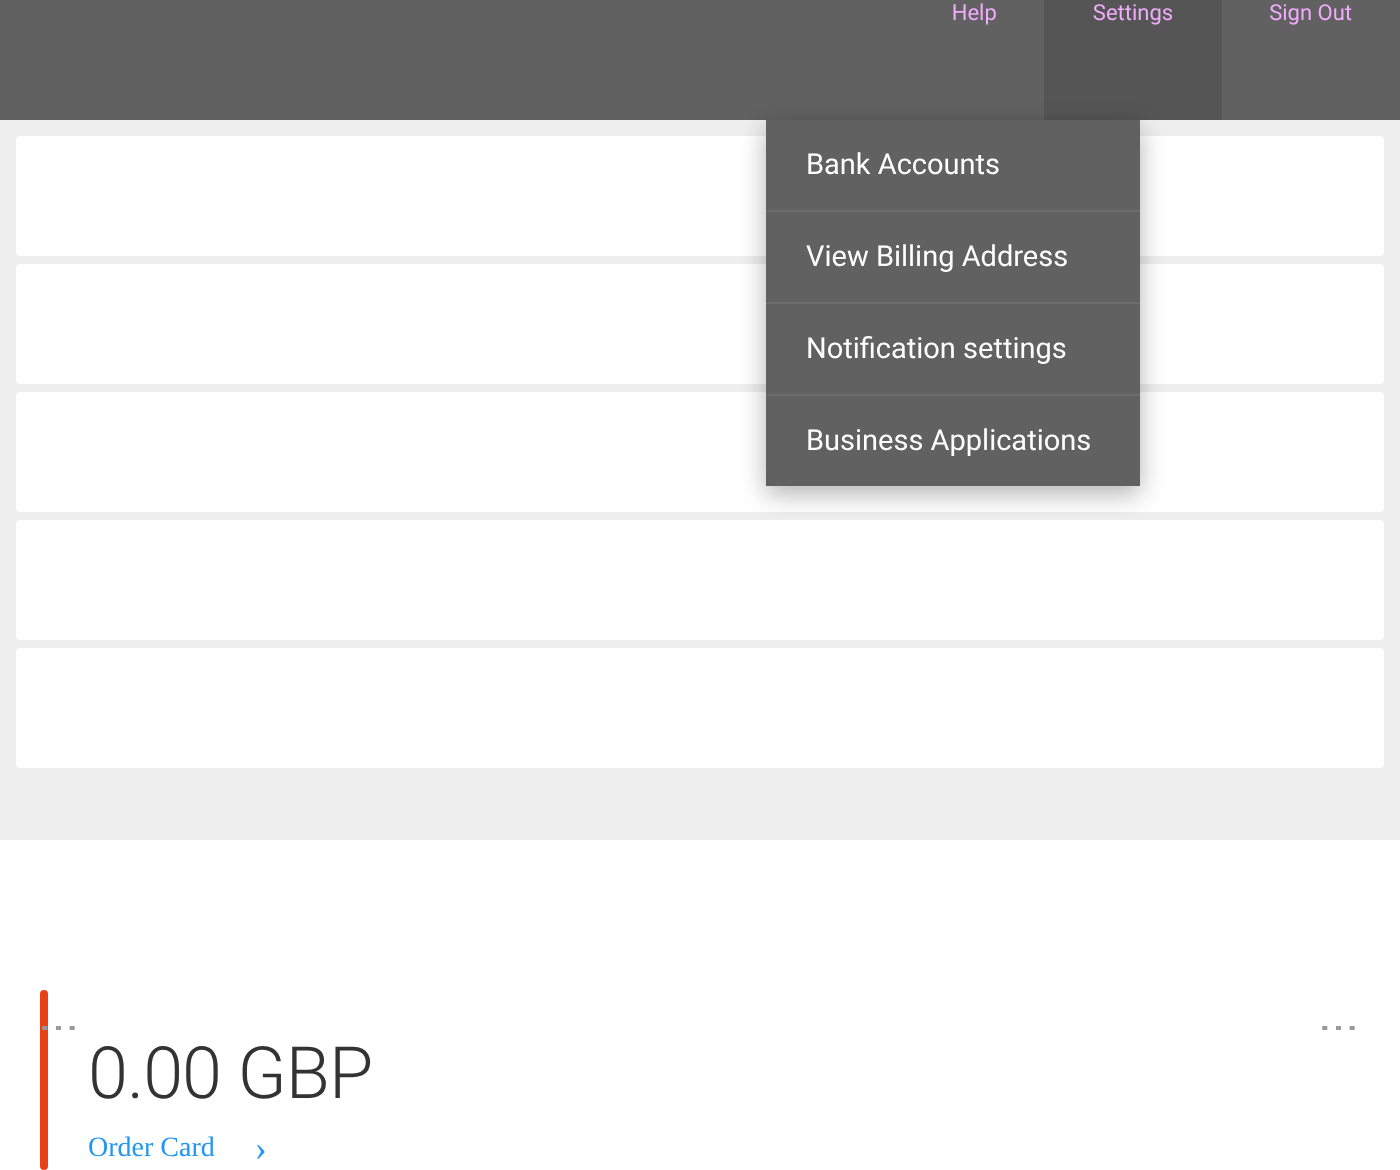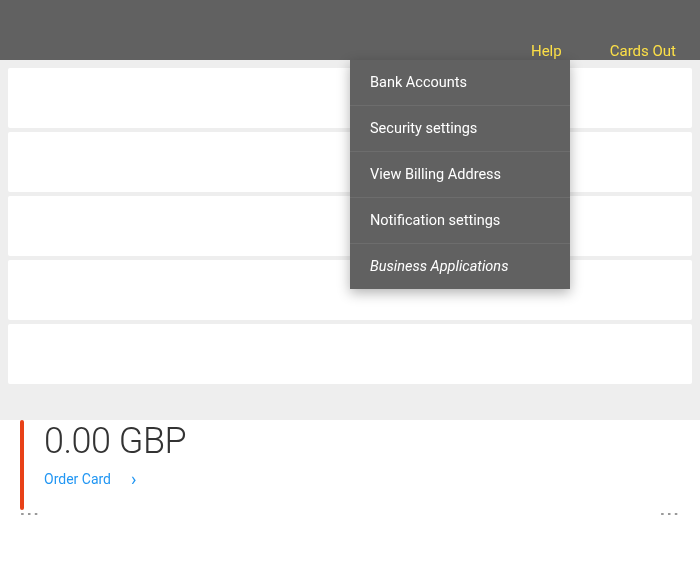--- a/index.html
+++ b/index.html
@@ -21,57 +21,56 @@
       width: 100%;
       height: 60px;
       background: #616161;
       display: flex;
       align-items: center;
       justify-content: flex-end;
       z-index: 10;
     }
 
     .nav-item {
-      color: #fde047;
-      font-size: 15px;
+      color: #f0abfc;
+      font-size: 11px;
       padding: 0 24px;
       height: 100%;
       display: flex;
-      align-items: flex-end;
+      align-items: flex-start;
       cursor: pointer;
       user-select: none;
     }
 
     .nav-item.active {
       background: #555555;
     }
 
     
     .dropdown-menu {
       position: absolute;
       top: 60px;
       right: 130px;
       background: #616161;
-      width: 220px;
+      width: 187px;
       z-index: 20;
       box-shadow: 0 4px 12px rgba(0,0,0,0.3);
     }
 
     .dropdown-item {
       color: #ffffff;
       font-size: 14.5px;
       padding: 14px 20px;
       cursor: pointer;
       border-bottom: 1px solid rgba(255,255,255,0.08);
       user-select: none;
     }
 
     .dropdown-item:last-child {
       border-bottom: none;
-      font-style: italic;
     }
 
     
     .page-bg {
       position: absolute;
       top: 60px;
       left: 0;
       width: 100%;
       height: calc(100% - 60px);
       background: #eeeeee;
@@ -87,21 +86,21 @@
 
     
     .card-section {
       position: absolute;
       bottom: 0;
       left: 0;
       right: 0;
       height: 165px;
       background: #ffffff;
       display: flex;
-      align-items: flex-start;
+      align-items: flex-end;
       padding: 0 20px;
     }
 
     .card-left-border {
       width: 4px;
       height: 90px;
       background: #e84118;
       border-radius: 2px;
       margin-right: 20px;
     }
@@ -114,20 +113,21 @@
     }
 
     .card-link {
       font-size: 14px;
       color: #2196F3;
       margin-top: 6px;
       cursor: pointer;
       display: flex;
       align-items: center;
       gap: 20px;
+      font-family: Liberation Serif, serif;
     }
 
     .three-dots {
       position: absolute;
       color: #999;
       font-size: 20px;
       cursor: pointer;
       letter-spacing: 1px;
       writing-mode: vertical-lr;
       line-height: 1;
@@ -147,31 +147,31 @@
       padding: 8px;
     }
   </style>
 </head>
 <body>
 
 <nav class="top-nav">
   <div class="nav-item">
     <span>Help</span>
   </div>
+  <div class="nav-item active">
+    <span>Settings</span>
+  </div>
   <div class="nav-item">
-    <span>Cards Out</span>
+    <span>Sign Out</span>
   </div>
 </nav>
 
 <div class="dropdown-menu">
   <div class="dropdown-item">
     <span>Bank Accounts</span>
-  </div>
-  <div class="dropdown-item">
-    <span>Security settings</span>
   </div>
   <div class="dropdown-item">
     <span>View Billing Address</span>
   </div>
   <div class="dropdown-item">
     <span>Notification settings</span>
   </div>
   <div class="dropdown-item">
     <span>Business Applications</span>
   </div>

